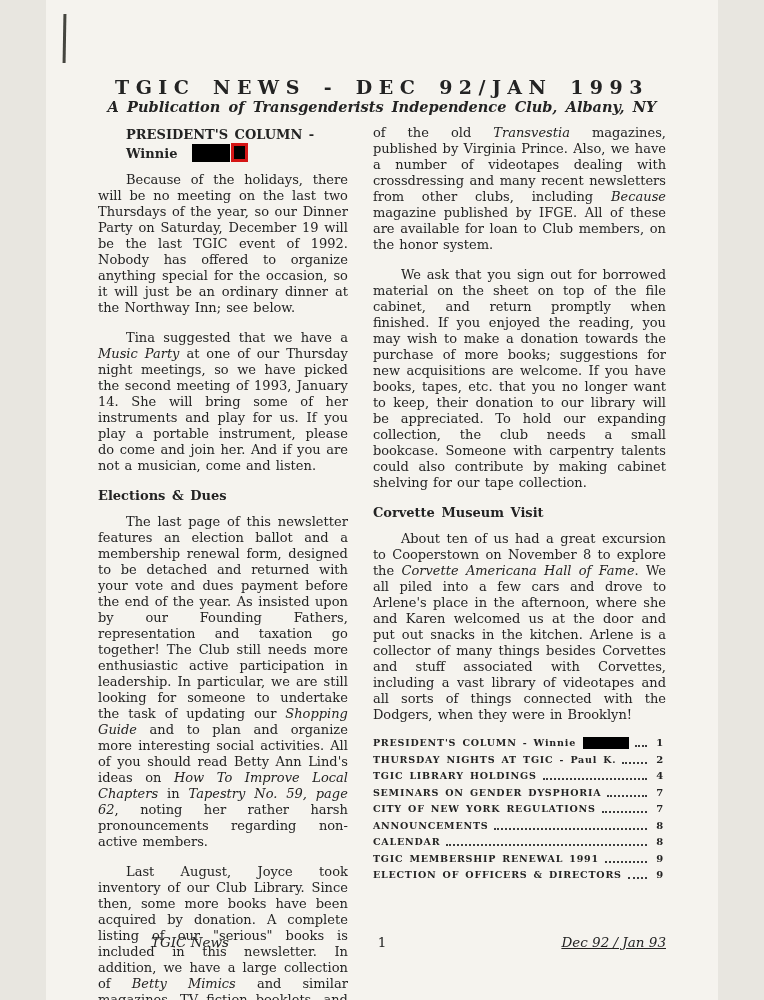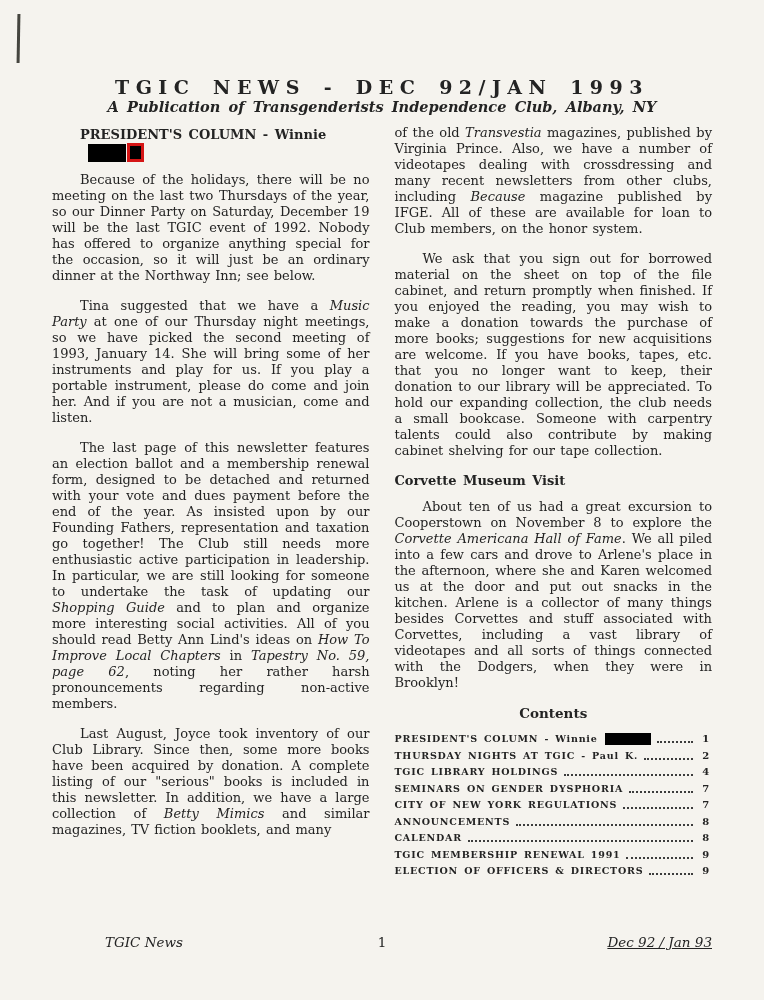--- a/index.html
+++ b/index.html
@@ -1,18 +1,18 @@
 <!DOCTYPE html>
 <html><head>
 <meta charset="utf-8">
 <style>
   html, body { margin: 0; padding: 0; background: #e8e6e0; }
   .page {
     position: relative;
-    width: 764px;
+    width: 672px;
     height: 1000px;
     margin: 0 auto;
     background: #f5f3ee;
     color: #232323;
     font-family: "DejaVu Serif", serif;
     overflow: hidden;
   }
   .scan-mark {
     position: absolute;
     left: 17px;
@@ -142,33 +142,33 @@
       <div class="sec-heading indent">
         <span>PRESIDENT'S COLUMN - Winnie</span>
         <span class="redact-group">
             <span class="redact-black"></span>
             <span class="redact-red"></span>
           </span>
       </div>
       <p><span>Because of the holidays, there will be no meeting on the last two Thursdays of the year, so our Dinner Party on Saturday, December 19 will be the last TGIC event of 1992. Nobody has offered to organize anything special for the occasion, so it will just be an ordinary dinner at the Northway Inn; see below.</span></p>
       <p><span>Tina suggested that we have a </span><i>Music Party</i><span> at one of our Thursday night meetings, so we have picked the second meeting of 1993, January 14. She will bring some of her instruments and play for us. If you play a portable instrument, please do come and join her. And if you are not a musician, come and listen.</span></p>
 
+      <div class="sec-heading">Elections &amp; Dues</div>
       <p><span>The last page of this newsletter features an election ballot and a membership renewal form, designed to be detached and returned with your vote and dues payment before the end of the year. As insisted upon by our Founding Fathers, representation and taxation go together! The Club still needs more enthusiastic active participation in leadership. In particular, we are still looking for someone to undertake the task of updating our </span><i>Shopping Guide</i><span> and to plan and organize more interesting social activities. All of you should read Betty Ann Lind's ideas on </span><i>How To Improve Local Chapters</i><span> in </span><i>Tapestry No. 59, page 62</i><span>, noting her rather harsh pronouncements regarding non-active members.</span></p>
 
       <p><span>Last August, Joyce took inventory of our Club Library. Since then, some more books have been acquired by donation. A complete listing of our "serious" books is included in this newsletter. In addition, we have a large collection of </span><i>Betty Mimics</i><span> and similar magazines, TV fiction booklets, and many</span></p>
     </div>
 
     <div class="col">
       <p class="noindent"><span>of the old </span><i>Transvestia</i><span> magazines, published by Virginia Prince. Also, we have a number of videotapes dealing with crossdressing and many recent newsletters from other clubs, including </span><i>Because</i><span> magazine published by IFGE. All of these are available for loan to Club members, on the honor system.</span></p>
       <p><span>We ask that you sign out for borrowed material on the sheet on top of the file cabinet, and return promptly when finished. If you enjoyed the reading, you may wish to make a donation towards the purchase of more books; suggestions for new acquisitions are welcome. If you have books, tapes, etc. that you no longer want to keep, their donation to our library will be appreciated. To hold our expanding collection, the club needs a small bookcase. Someone with carpentry talents could also contribute by making cabinet shelving for our tape collection.</span></p>
 
       <div class="sec-heading">Corvette Museum Visit</div>
       <p><span>About ten of us had a great excursion to Cooperstown on November 8 to explore the </span><i>Corvette Americana Hall of Fame</i><span>. We all piled into a few cars and drove to Arlene's place in the afternoon, where she and Karen welcomed us at the door and put out snacks in the kitchen. Arlene is a collector of many things besides Corvettes and stuff associated with Corvettes, including a vast library of videotapes and all sorts of things connected with the Dodgers, when they were in Brooklyn!</span></p>
 
-      <div class="contents-heading">Contents</div>
       <div class="toc">
   <div class="toc-row">
     <span class="toc-label">PRESIDENT'S COLUMN - Winnie</span>
     <span class="toc-redact"></span>
     <span class="toc-leader"></span>
     <span class="toc-page">1</span>
   </div>
 
   <div class="toc-row">
     <span class="toc-label">THURSDAY NIGHTS AT TGIC - Paul K.</span>

